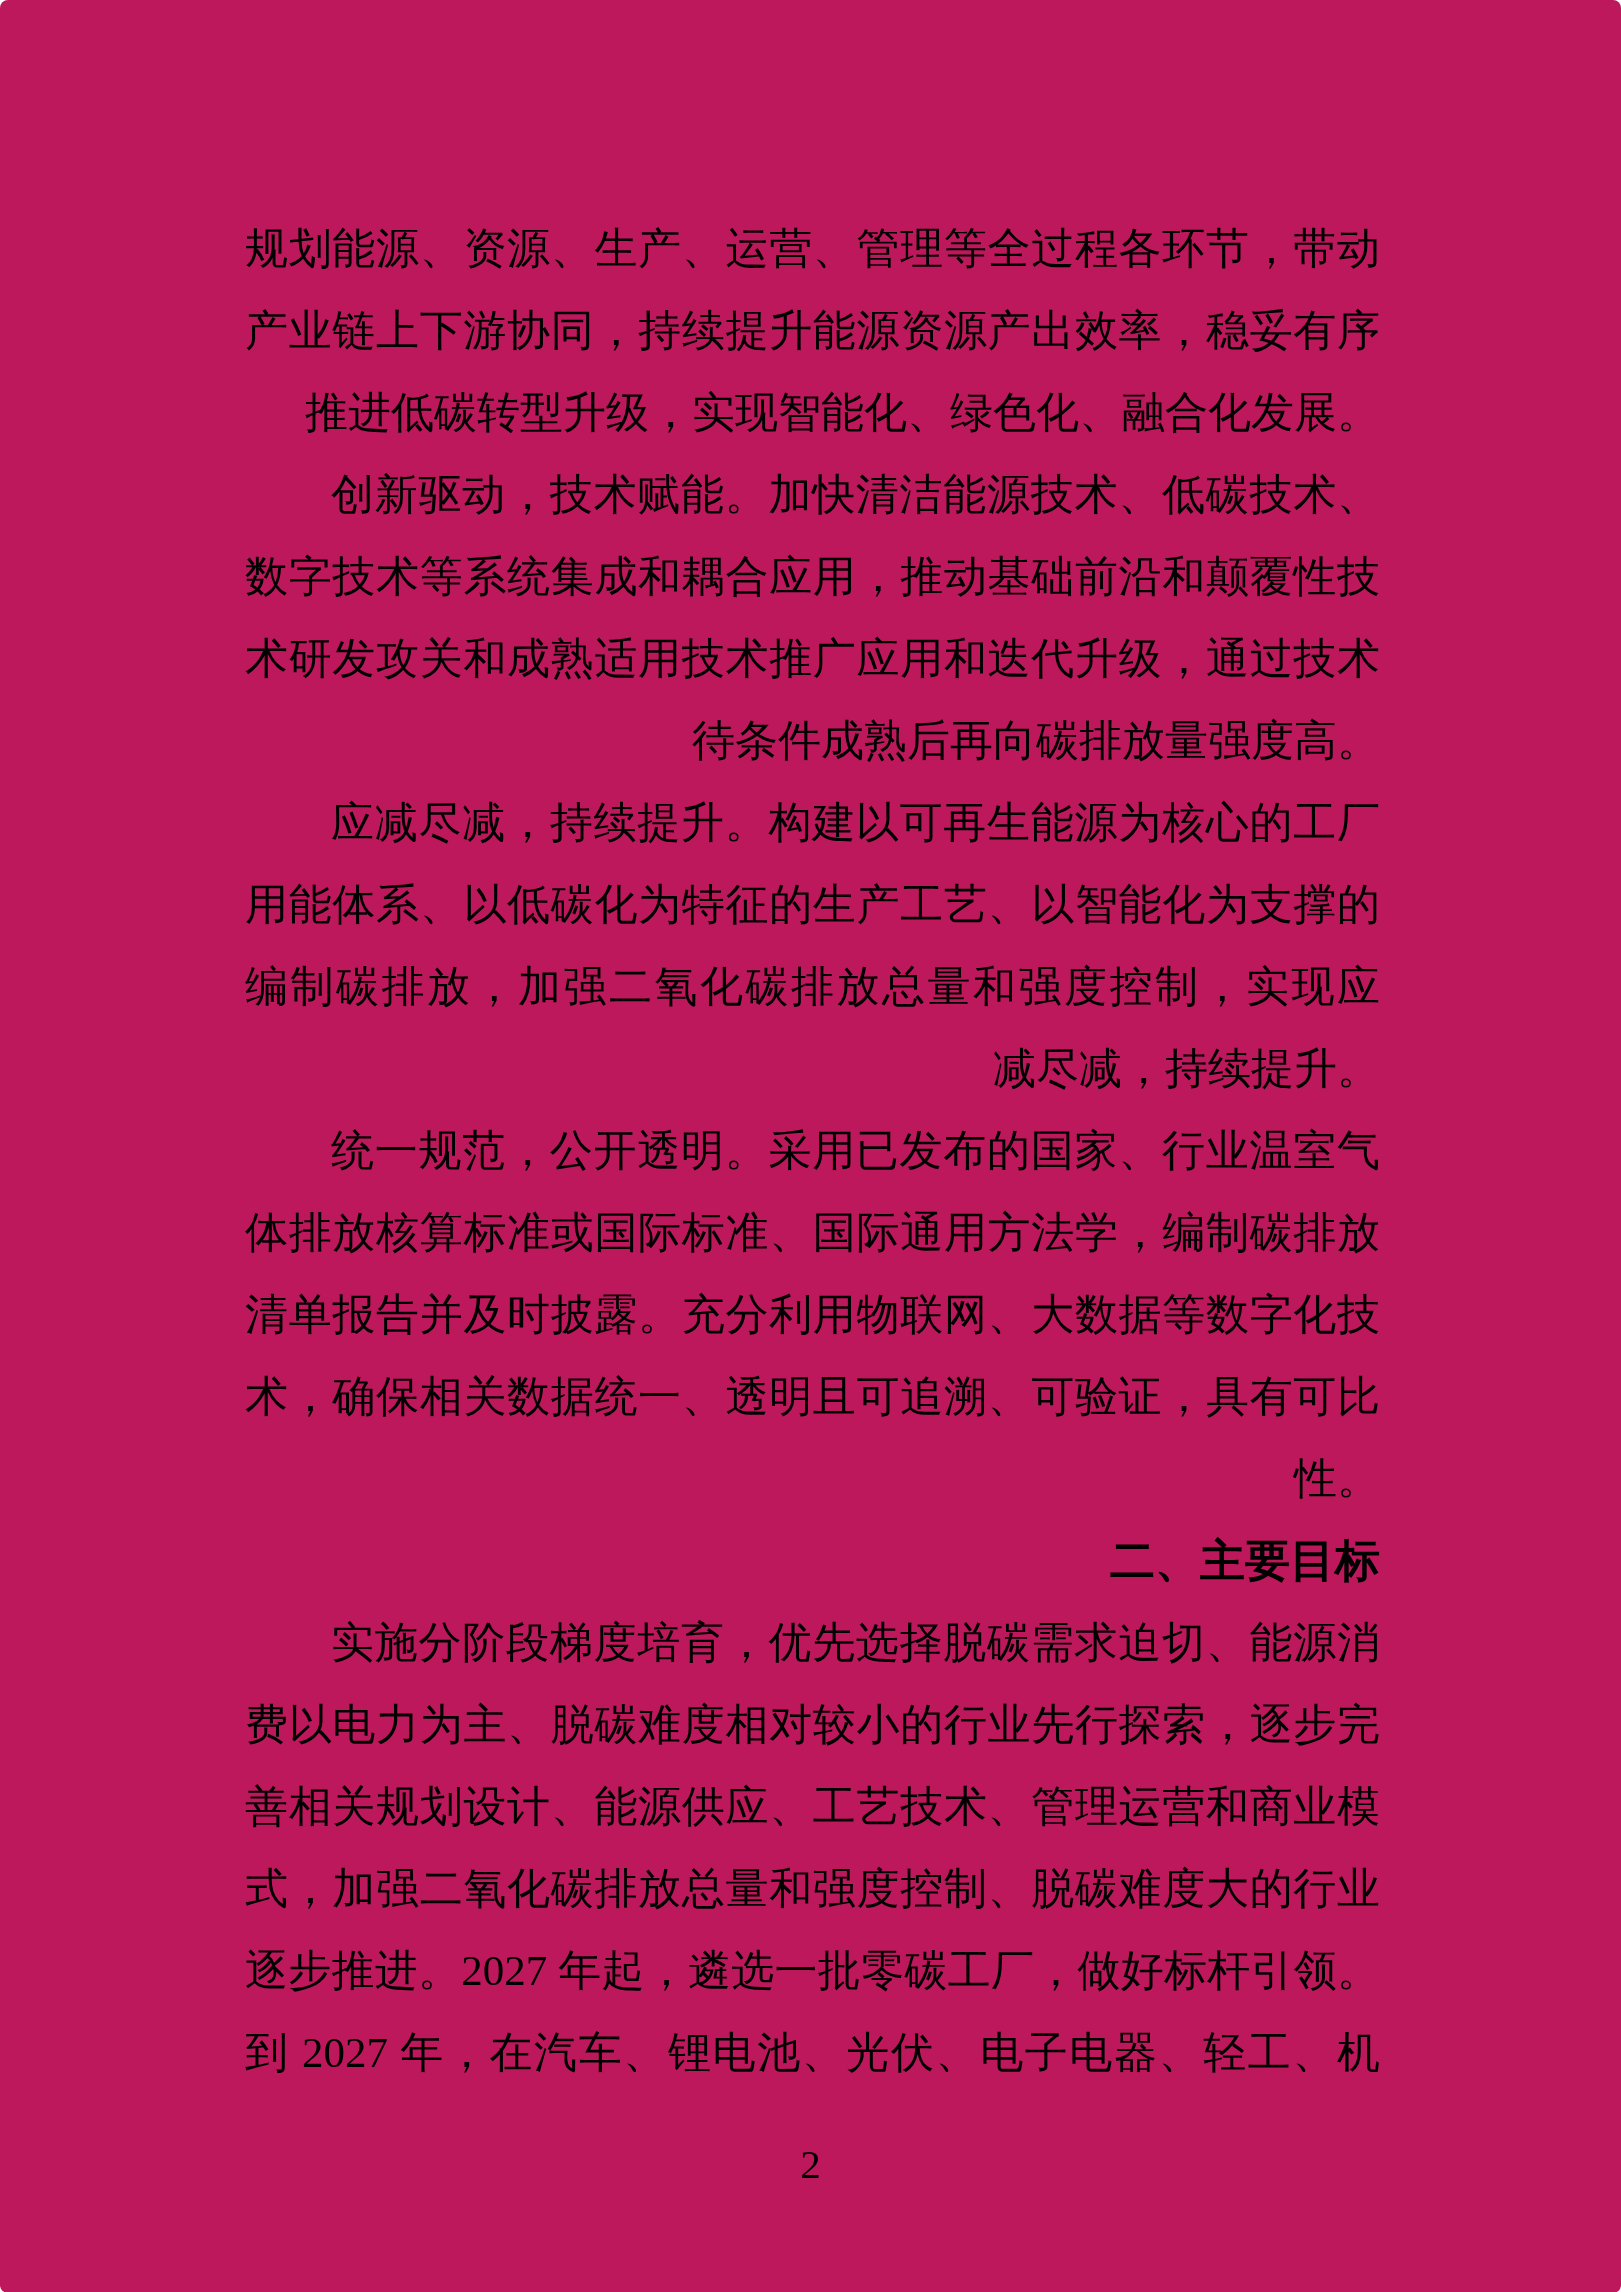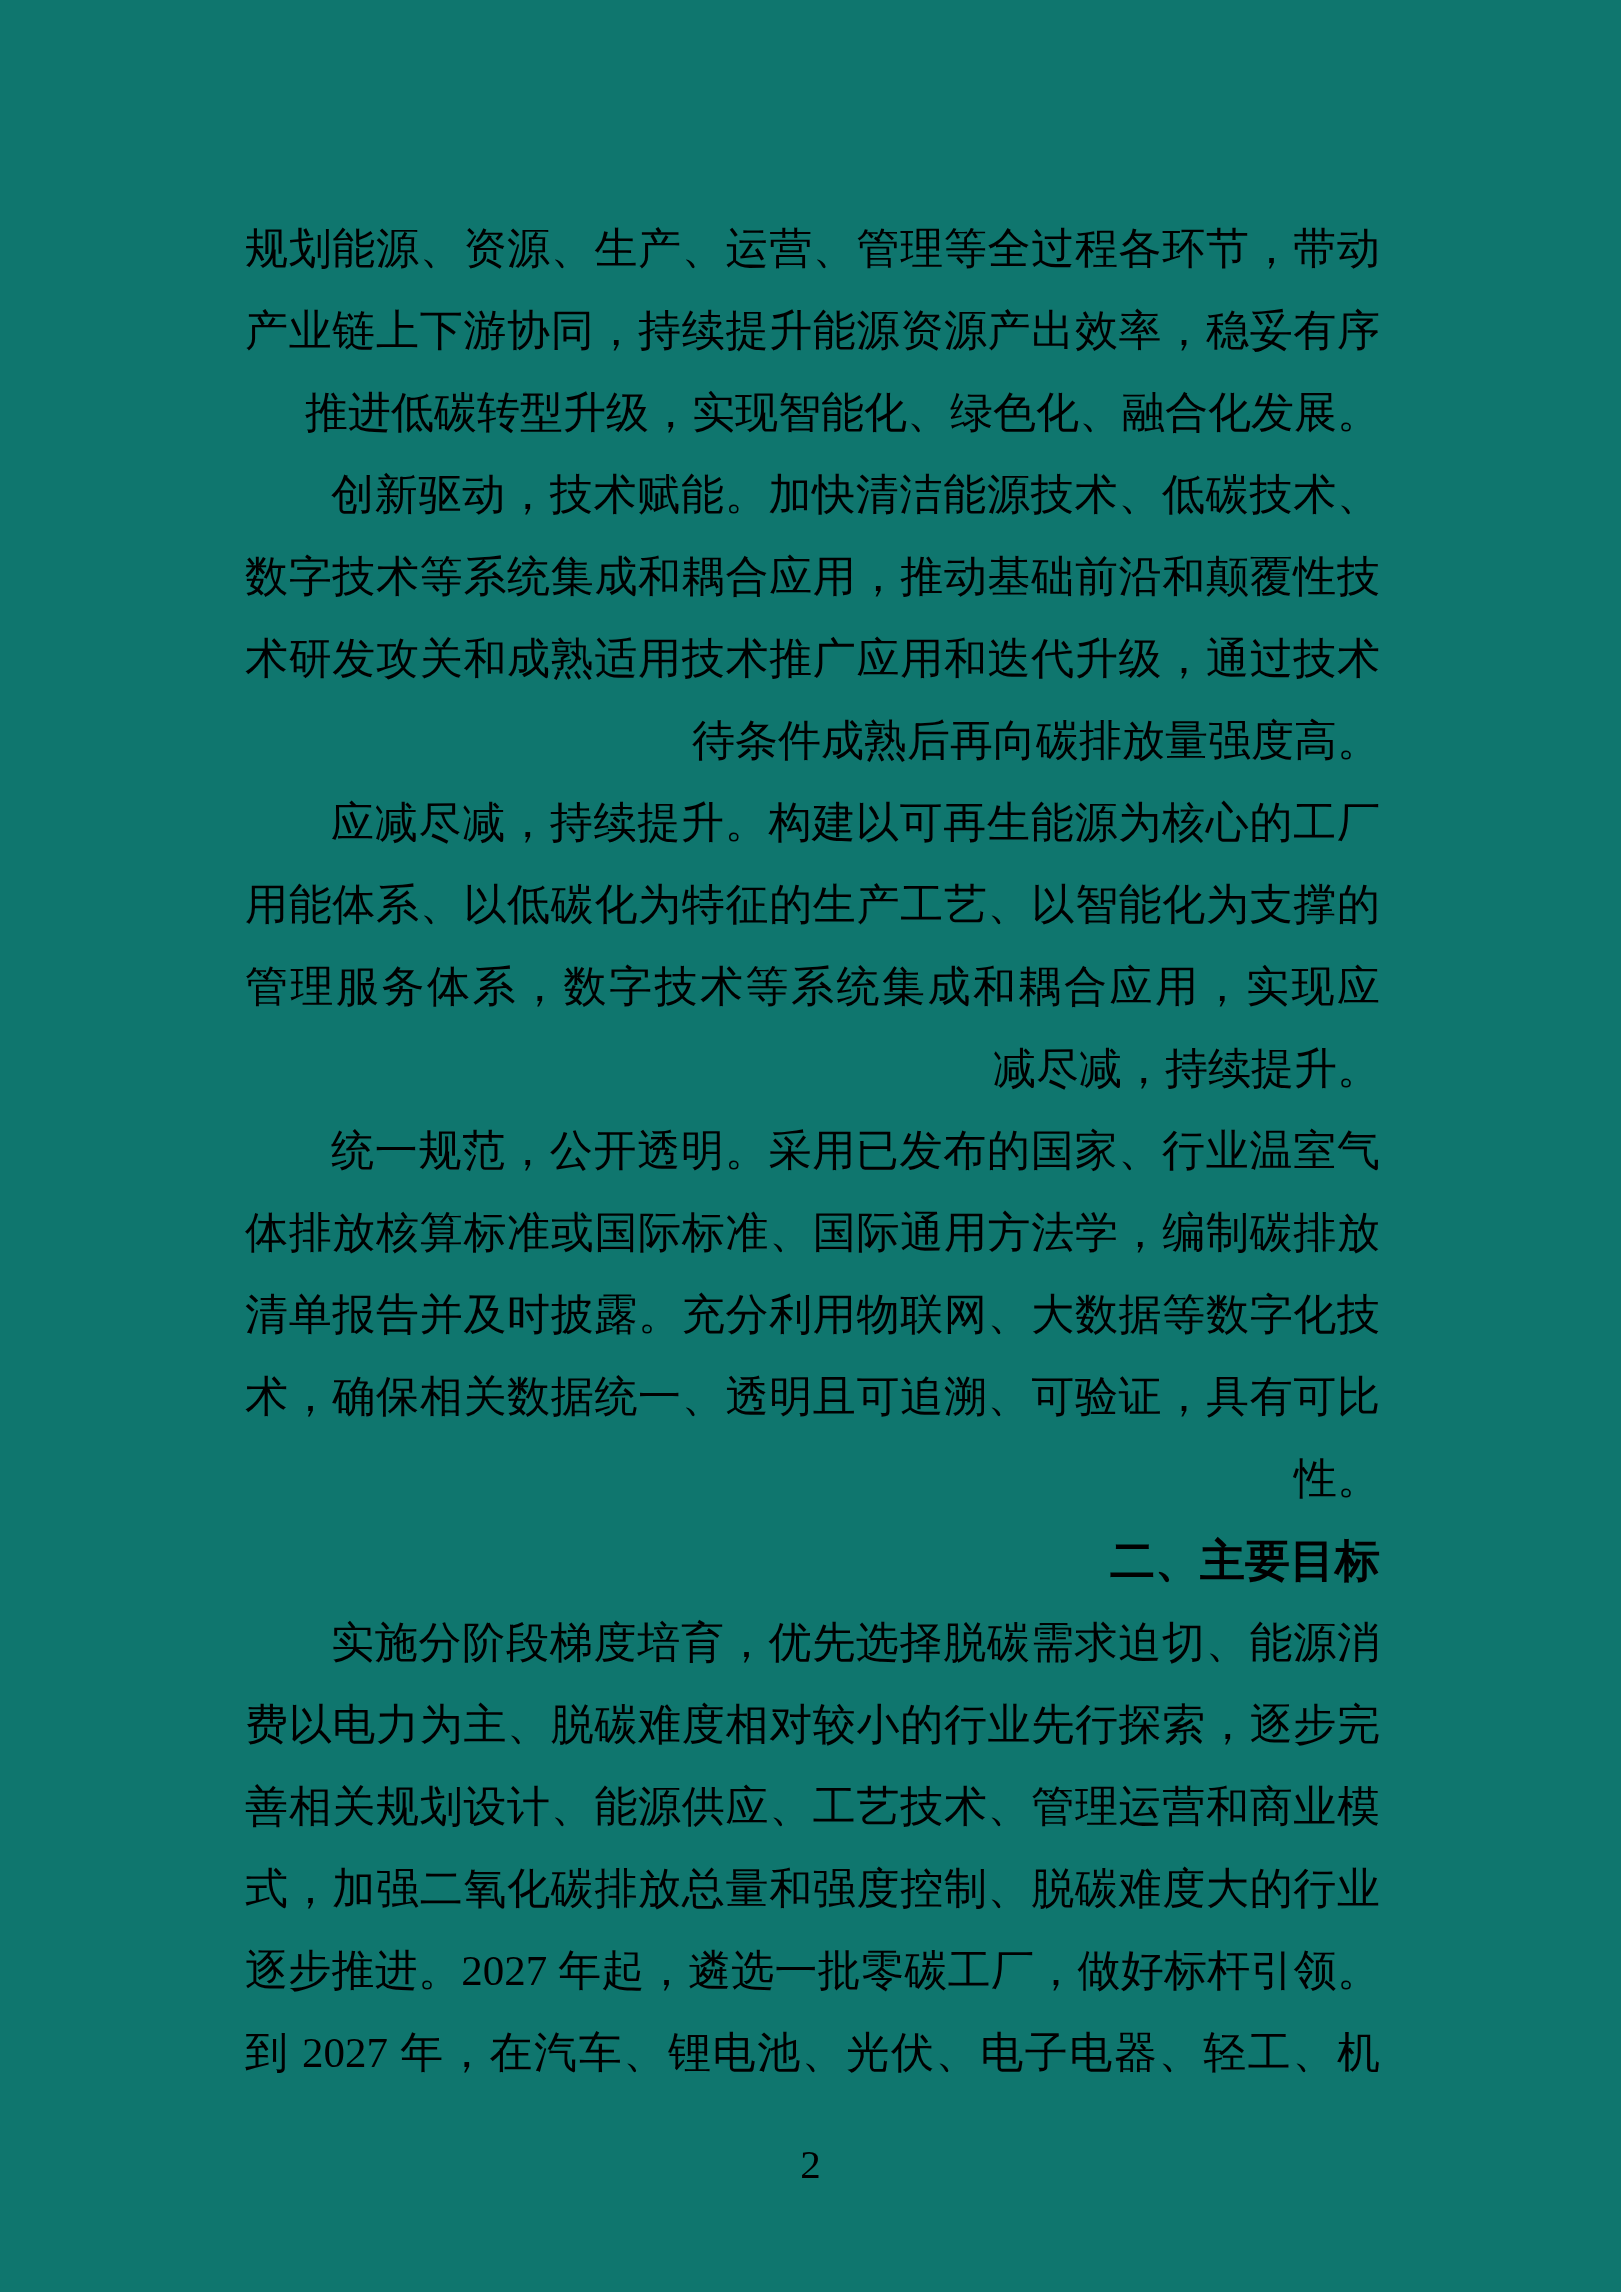--- a/index.html
+++ b/index.html
@@ -8,21 +8,22 @@
     height: 2293px;
     background: #ffffff;
     color: #000000;
     font-family: "Liberation Serif", serif;
     position: relative;
     overflow: hidden;
   }
   .page {
     position: absolute;
     inset: 0;
-    background: #0f766e;
+    background: #be185d;
+    border-radius: 8px;
   }
   .textblock {
     position: absolute;
     left: 245px;
     top: 208px;
     width: 1135px;
   }
   .line {
     font-size: 43px;
     line-height: 82px;
@@ -62,21 +63,21 @@
   <section class="textblock">
     <div class="line justify">规划能源、资源、生产、运营、管理等全过程各环节，带动</div>
     <div class="line justify">产业链上下游协同，持续提升能源资源产出效率，稳妥有序</div>
     <div class="line">推进低碳转型升级，实现智能化、绿色化、融合化发展。</div>
     <div class="line indent justify">创新驱动，技术赋能。加快清洁能源技术、低碳技术、</div>
     <div class="line justify">数字技术等系统集成和耦合应用，推动基础前沿和颠覆性技</div>
     <div class="line justify">术研发攻关和成熟适用技术推广应用和迭代升级，通过技术</div>
     <div class="line">待条件成熟后再向碳排放量强度高。</div>
     <div class="line indent justify">应减尽减，持续提升。构建以可再生能源为核心的工厂</div>
     <div class="line justify">用能体系、以低碳化为特征的生产工艺、以智能化为支撑的</div>
-    <div class="line justify">管理服务体系，数字技术等系统集成和耦合应用，实现应</div>
+    <div class="line justify">编制碳排放，加强二氧化碳排放总量和强度控制，实现应</div>
     <div class="line">减尽减，持续提升。</div>
     <div class="line indent justify">统一规范，公开透明。采用已发布的国家、行业温室气</div>
     <div class="line justify">体排放核算标准或国际标准、国际通用方法学，编制碳排放</div>
     <div class="line justify">清单报告并及时披露。充分利用物联网、大数据等数字化技</div>
     <div class="line justify">术，确保相关数据统一、透明且可追溯、可验证，具有可比</div>
     <div class="line">性。</div>
 
     <h2 class="line heading indent">二、主要目标</h2>
 
     <div class="line indent justify">实施分阶段梯度培育，优先选择脱碳需求迫切、能源消</div>

